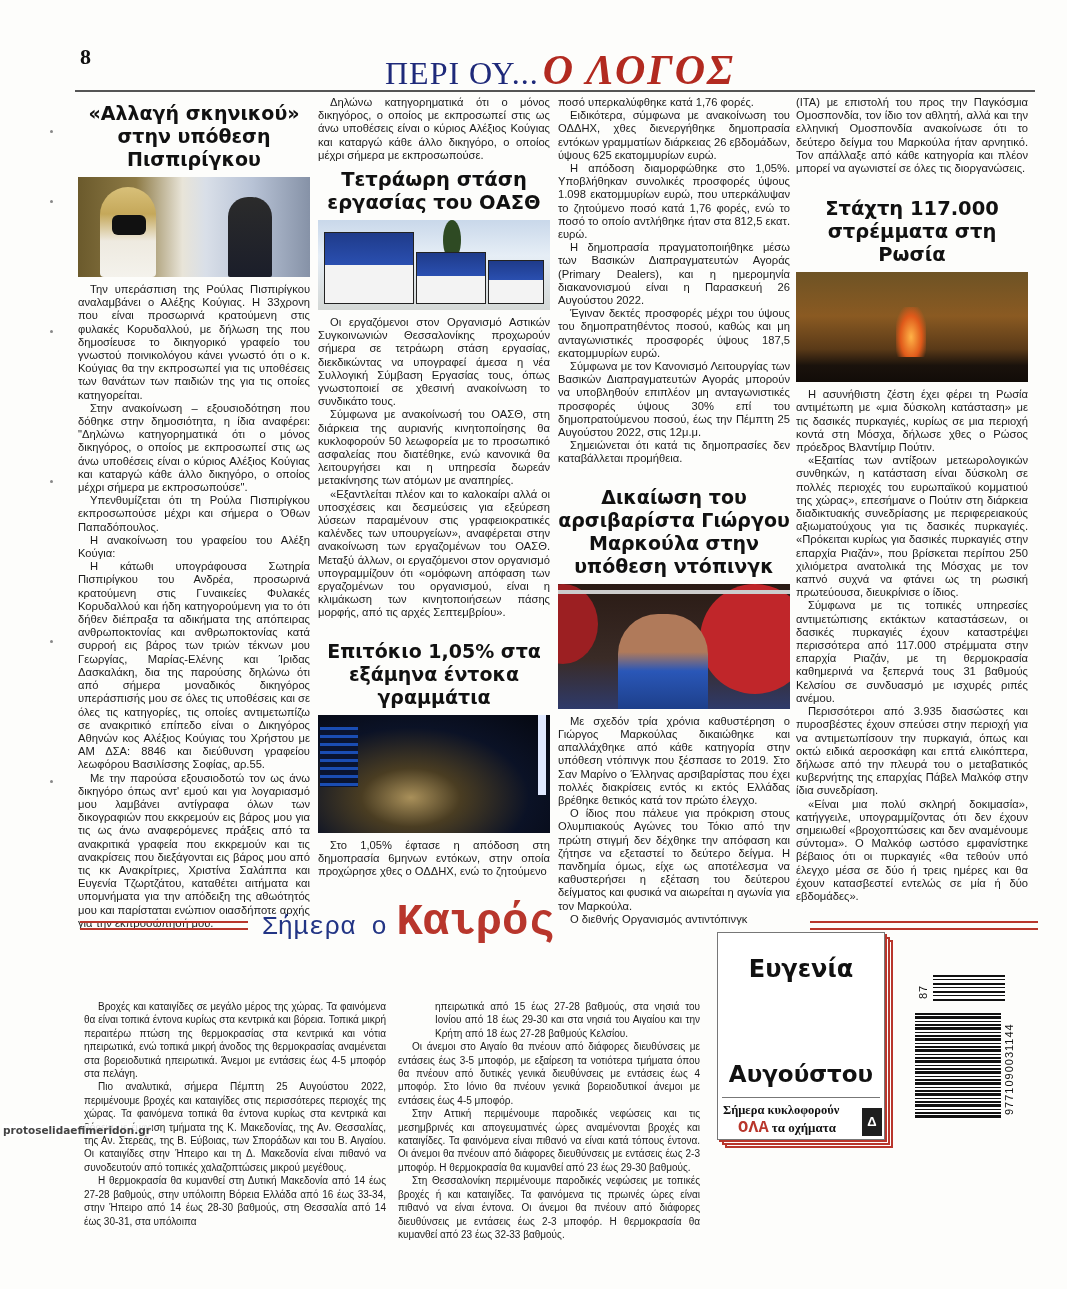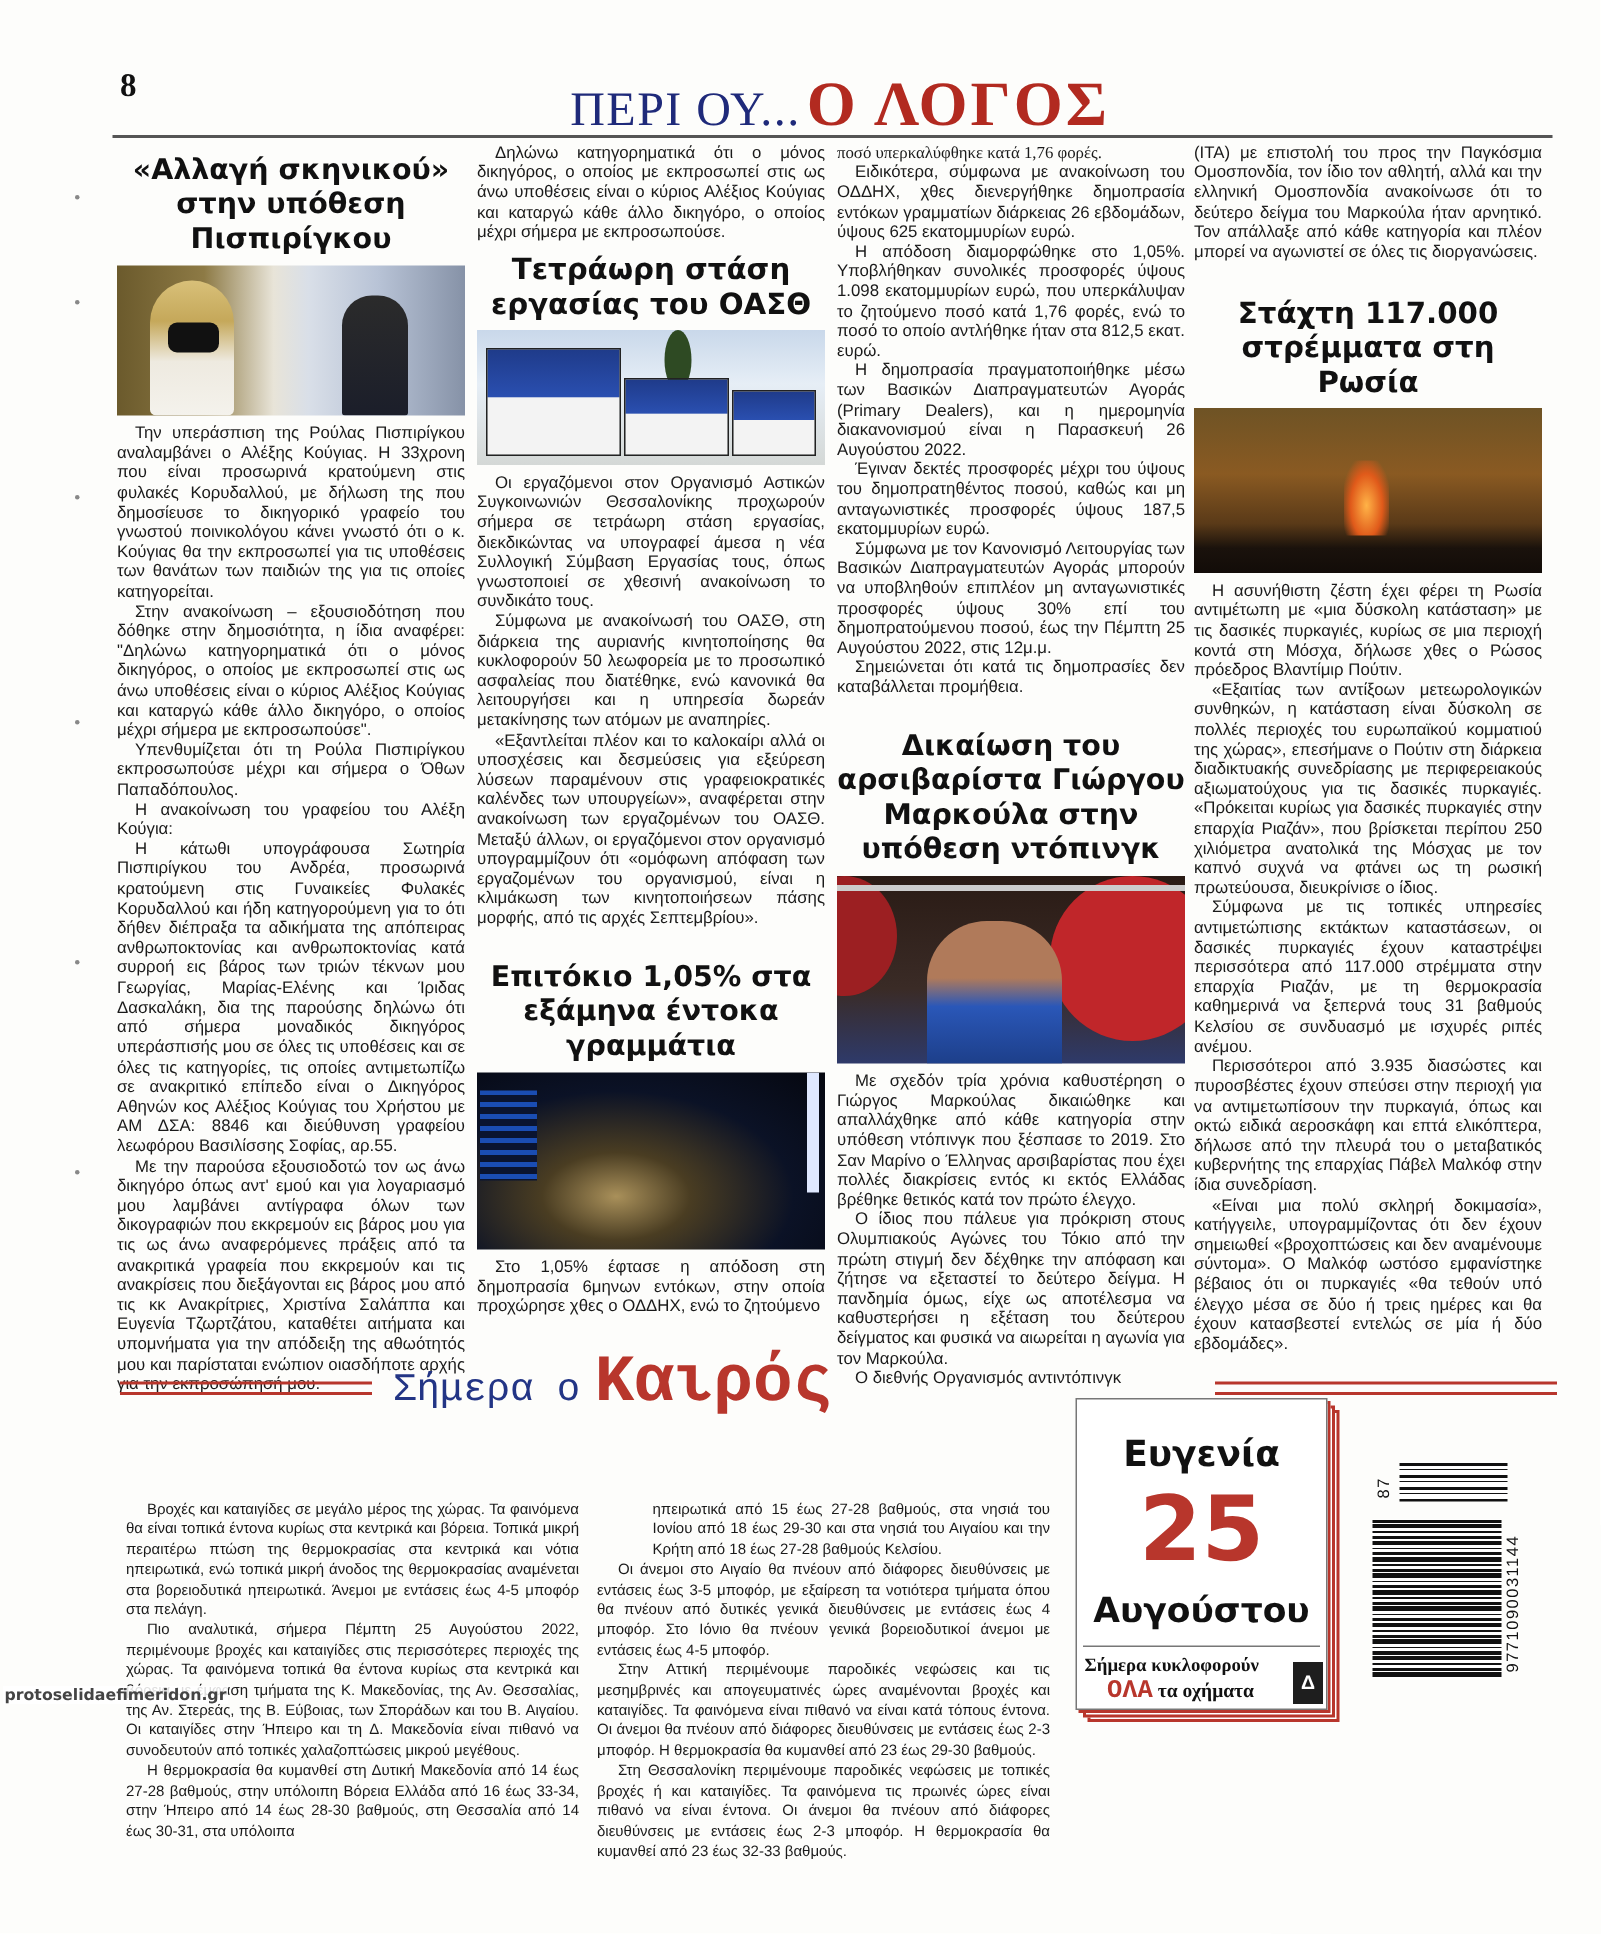--- a/index.html
+++ b/index.html
@@ -4,21 +4,21 @@
 <style>
   * { box-sizing: border-box; margin: 0; padding: 0; }
   html, body { width: 1067px; height: 1289px; background: #ffffff; overflow: hidden; }
   body { position: relative; font-family: "Liberation Sans", sans-serif; color: #1a1a1a; }
   .page { position: absolute; left: 0; top: 0; width: 1067px; height: 1289px; background: #fdfdfb; }
 
   
   .page-number { position: absolute; left: 80px; top: 44px; font-family: "Liberation Serif", serif; font-size: 22px; font-weight: bold; color: #111; }
   .masthead { position: absolute; left: 300px; top: 46px; width: 520px; text-align: center; font-family: "Liberation Serif", serif; white-space: nowrap; }
   .masthead .m1 { font-size: 32px; color: #1f2a7a; font-weight: normal; letter-spacing: 1px; }
-  .masthead .m2 { font-size: 42px; color: #b22a20; font-weight: bold; letter-spacing: 2px; }
+  .masthead .m2 { font-size: 42px; color: #b22a20; font-weight: bold; letter-spacing: 2px; font-style: italic; }
   .mast-rule { position: absolute; left: 75px; top: 90px; width: 960px; height: 2px; background: #555; }
 
   
   .col { position: absolute; top: 96px; width: 232px; font-size: 11.2px; line-height: 13.2px; text-align: justify; }
   .col p { text-indent: 12px; }
   .col1 { left: 78px; }
   .col2 { left: 318px; }
   .col3 { left: 558px; }
   .col4 { left: 796px; }
 
@@ -127,21 +127,21 @@
     <p>«Εξαντλείται πλέον και το καλοκαίρι αλλά οι υποσχέσεις και δεσμεύσεις για εξεύρεση λύσεων παραμένουν στις γραφειοκρατικές καλένδες των υπουργείων», αναφέρεται στην ανακοίνωση των εργαζομένων του ΟΑΣΘ. Μεταξύ άλλων, οι εργαζόμενοι στον οργανισμό υπογραμμίζουν ότι «ομόφωνη απόφαση των εργαζομένων του οργανισμού, είναι η κλιμάκωση των κινητοποιήσεων πάσης μορφής, από τις αρχές Σεπτεμβρίου».</p>
     <div class="headline" style="margin-top:20px;">Επιτόκιο 1,05% στα εξάμηνα έντοκα γραμμάτια</div>
     <div class="photo photo-coins">
       <div class="bars"></div>
         <div class="glow"></div>
     </div>
     <p>Στο 1,05% έφτασε η απόδοση στη δημοπρασία 6μηνων εντόκων, στην οποία προχώρησε χθες ο ΟΔΔΗΧ, ενώ το ζητούμενο</p>
   </div>
 
   <div class="col col3">
-    <p style="text-indent:0;font-family:Liberation Serif, serif;">ποσό υπερκαλύφθηκε κατά 1,76 φορές.</p>
+    <p style="text-indent:0;">ποσό υπερκαλύφθηκε κατά 1,76 φορές.</p>
     <p>Ειδικότερα, σύμφωνα με ανακοίνωση του ΟΔΔΗΧ, χθες διενεργήθηκε δημοπρασία εντόκων γραμματίων διάρκειας 26 εβδομάδων, ύψους 625 εκατομμυρίων ευρώ.</p>
     <p>Η απόδοση διαμορφώθηκε στο 1,05%. Υποβλήθηκαν συνολικές προσφορές ύψους 1.098 εκατομμυρίων ευρώ, που υπερκάλυψαν το ζητούμενο ποσό κατά 1,76 φορές, ενώ το ποσό το οποίο αντλήθηκε ήταν στα 812,5 εκατ. ευρώ.</p>
     <p>Η δημοπρασία πραγματοποιήθηκε μέσω των Βασικών Διαπραγματευτών Αγοράς (Primary Dealers), και η ημερομηνία διακανονισμού είναι η Παρασκευή 26 Αυγούστου 2022.</p>
     <p>Έγιναν δεκτές προσφορές μέχρι του ύψους του δημοπρατηθέντος ποσού, καθώς και μη ανταγωνιστικές προσφορές ύψους 187,5 εκατομμυρίων ευρώ.</p>
     <p>Σύμφωνα με τον Κανονισμό Λειτουργίας των Βασικών Διαπραγματευτών Αγοράς μπορούν να υποβληθούν επιπλέον μη ανταγωνιστικές προσφορές ύψους 30% επί του δημοπρατούμενου ποσού, έως την Πέμπτη 25 Αυγούστου 2022, στις 12μ.μ.</p>
     <p>Σημειώνεται ότι κατά τις δημοπρασίες δεν καταβάλλεται προμήθεια.</p>
     <div class="headline" style="margin-top:20px;">Δικαίωση του αρσιβαρίστα Γιώργου Μαρκούλα στην υπόθεση ντόπινγκ</div>
     <div class="photo photo-weight">
       <div class="plate2"></div>
         <div class="plate"></div>
@@ -192,21 +192,20 @@
     <p>Στην Αττική περιμένουμε παροδικές νεφώσεις και τις μεσημβρινές και απογευματινές ώρες αναμένονται βροχές και καταιγίδες. Τα φαινόμενα είναι πιθανό να είναι κατά τόπους έντονα. Οι άνεμοι θα πνέουν από διάφορες διευθύνσεις με εντάσεις έως 2-3 μποφόρ. Η θερμοκρασία θα κυμανθεί από 23 έως 29-30 βαθμούς.</p>
     <p>Στη Θεσσαλονίκη περιμένουμε παροδικές νεφώσεις με τοπικές βροχές ή και καταιγίδες. Τα φαινόμενα τις πρωινές ώρες είναι πιθανό να είναι έντονα. Οι άνεμοι θα πνέουν από διάφορες διευθύνσεις με εντάσεις έως 2-3 μποφόρ. Η θερμοκρασία θα κυμανθεί από 23 έως 32-33 βαθμούς.</p>
   </div>
 
   <div class="datebox">
     <div class="stack" style="left:8px;top:8px;width:168px;height:208px;"></div>
     <div class="stack" style="left:5px;top:5px;width:168px;height:208px;"></div>
     <div class="stack" style="left:2px;top:2px;width:168px;height:208px;"></div>
     <div class="front">
       <div class="date-day">Ευγενία</div>
-      <div class="date-num">25</div>
       <div class="date-month">Αυγούστου</div>
       <div class="date-sep"></div>
       <div class="promo1">Σήμερα κυκλοφορούν</div>
       <div class="promo2">
         <span class="ola">ΟΛΑ</span>
         <span>τα οχήματα</span>
       </div>
       <div class="delta">Δ</div>
     </div>
   </div>

